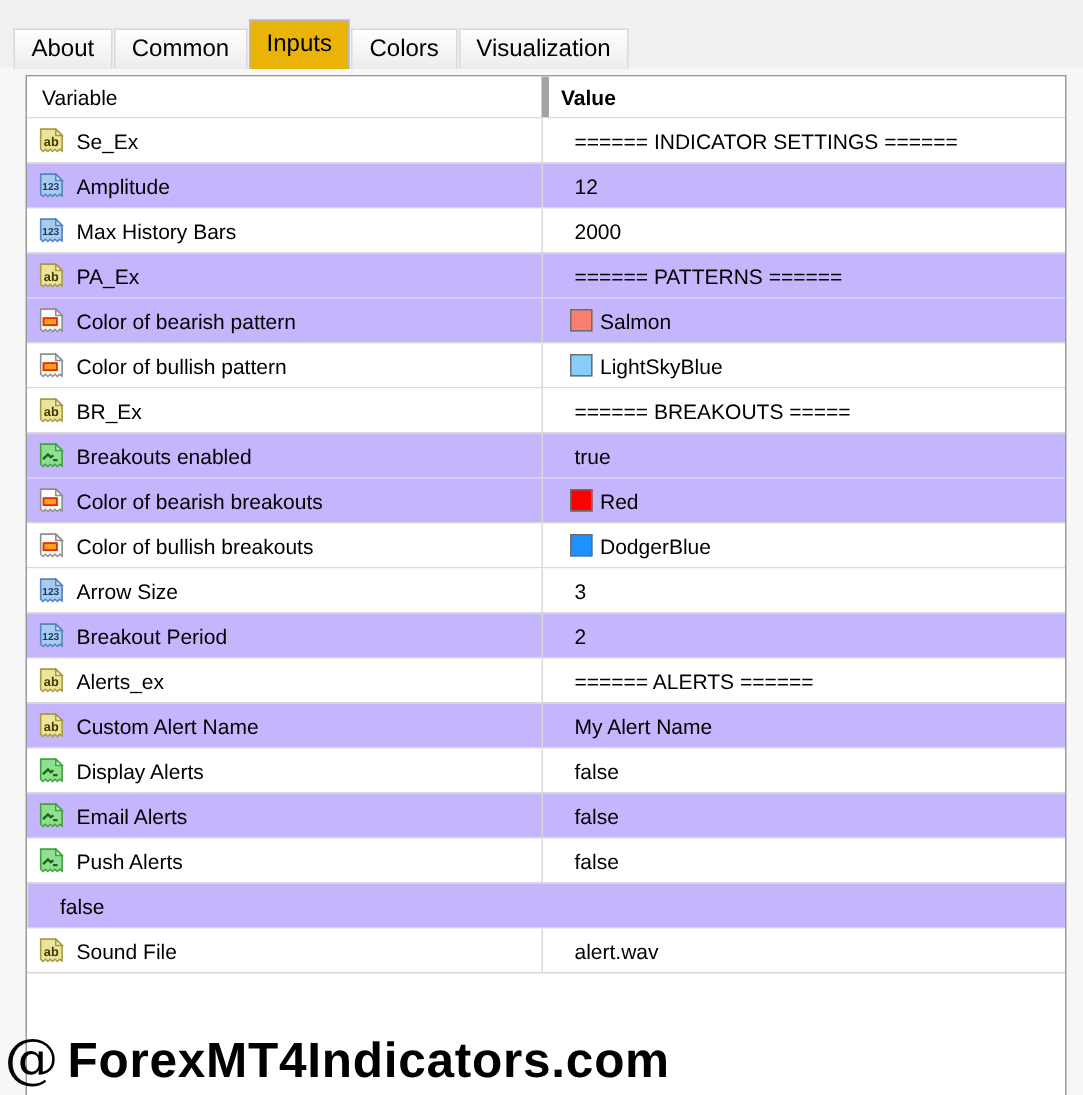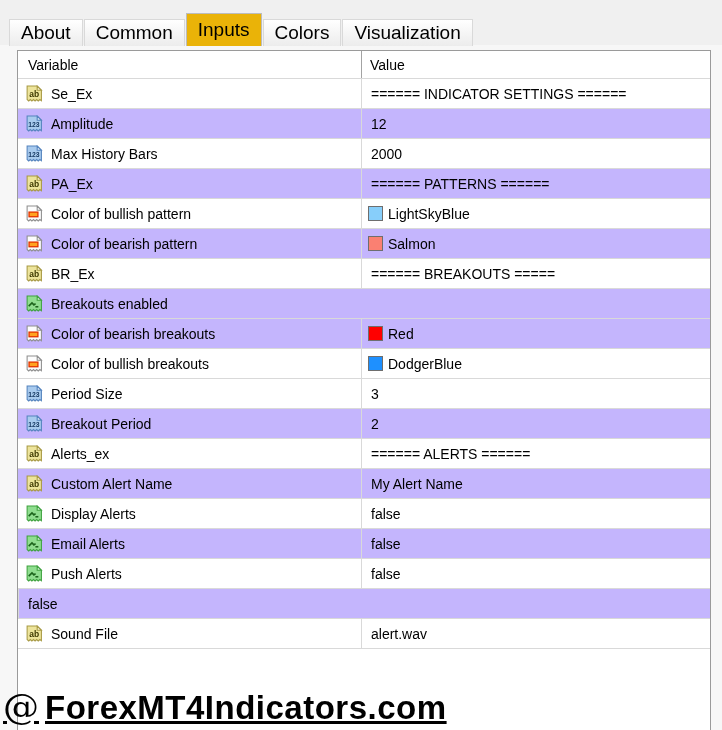--- a/index.html
+++ b/index.html
@@ -18,21 +18,21 @@
     top: 13px; left: 9px;
     height: 33px;
     display: flex;
     align-items: flex-end;
     z-index: 3;
   }
   .tab {
     height: 27px;
     padding: 0 11px;
     display: flex; align-items: center;
-    font-size: 19px;
+    font-size: 16px;
     background: linear-gradient(#ffffff, #ececec);
     border: 1px solid #d9d9d9;
     border-bottom: none;
     margin-right: 1px;
     cursor: default;
     white-space: nowrap;
   }
   .tab.active {
     height: 33px;
     background: #eab308;
@@ -69,41 +69,42 @@
   }
   .hdr-name {
     width: 343px;
     display: flex; align-items: center;
     padding-left: 10px;
   }
   .hdr-value {
     flex: 1;
     display: flex; align-items: center;
     padding-left: 8px;
-    border-left: 1px solid #a3a3a3;
+    border-left: 5px solid #a3a3a3;
+    font-weight: bold;
   }
   .row {
     display: flex;
     height: 30px;
     border-bottom: 1px solid #d9d9d9;
     background: #ffffff;
     font-size: 14px;
   }
   .row.alt { background: #c4b5fd; }
   .cell-name {
     width: 343px;
     display: flex; align-items: center;
     padding-left: 7px;
     gap: 8px;
     overflow: hidden;
   }
   .cell-value {
     flex: 1;
     display: flex; align-items: center;
-    padding-left: 6px;
+    padding-left: 18px;
     gap: 5px;
     border-left: 1px solid #d9d9d9;
     overflow: hidden;
   }
   .cell-value .val-text { padding-left: 3px; }
   .icon { width: 18px; height: 18px; flex: 0 0 18px; display: block; }
   .swatch {
     width: 15px; height: 15px;
     flex: 0 0 15px;
     border: 1px solid #6e6e6e;
@@ -111,21 +112,20 @@
 
   
   .watermark {
     position: absolute;
     left: 3px; top: 686px;
     z-index: 5;
     font-size: 33px;
     font-weight: bold;
     letter-spacing: 0.5px;
     white-space: nowrap;
-    text-decoration: underline;
   }
   .watermark .at {
     font-family: "DejaVu Serif", serif;
     font-weight: normal;
     font-size: 36px;
     letter-spacing: 0;
     margin-right: 6px;
   }
 </style>
 </head>
@@ -191,48 +191,48 @@
               <path d="M2 0.5 H11.5 L15.5 4.5 V14.3 L14 13.2 L12.5 14.6 L11 13.2 L9.5 14.6 L8 13.2 L6.5 14.6 L5 13.2 L3.5 14.6 L2 13.2 Z" fill="#EDE49B" stroke="#A89A45"></path>
               <path d="M11.5 0.5 V4.5 H15.5 Z" fill="#FBF6D2" stroke="#A89A45"></path>
               <text x="4" y="11" font-size="8" font-weight="bold" fill="#3d3800" font-family="Liberation Sans,sans-serif">ab</text>
             </svg>
             <span>PA_Ex</span>
           </div>
           <div class="cell-value">
             <span class="val-text">====== PATTERNS ======</span>
           </div>
         </div>
-        <div class="row">
+        <div class="row alt">
           <div class="cell-name">
             <svg viewBox="0 0 17 16" class="icon">
               <path d="M2 0.5 H11.5 L15.5 4.5 V14.3 L14 13.2 L12.5 14.6 L11 13.2 L9.5 14.6 L8 13.2 L6.5 14.6 L5 13.2 L3.5 14.6 L2 13.2 Z" fill="#FDFDFD" stroke="#8f8f8f"></path>
               <path d="M11.5 0.5 V4.5 H15.5 Z" fill="#ffffff" stroke="#8f8f8f"></path>
               <rect x="3.2" y="5.6" width="9.6" height="5.6" fill="#E33000"></rect>
               <rect x="4.4" y="6.8" width="7.2" height="3.2" fill="#FFA21F"></rect>
             </svg>
-            <span>Color of bullish pattern</span>
-          </div>
-          <div class="cell-value">
-            <span class="swatch" style="background: rgb(135, 206, 250);"></span>
-            <span>LightSkyBlue</span>
-          </div>
-        </div>
-        <div class="row alt">
+            <span>Color of bearish pattern</span>
+          </div>
+          <div class="cell-value">
+            <span class="swatch" style="background: rgb(250, 128, 114);"></span>
+            <span>Salmon</span>
+          </div>
+        </div>
+        <div class="row">
           <div class="cell-name">
             <svg viewBox="0 0 17 16" class="icon">
               <path d="M2 0.5 H11.5 L15.5 4.5 V14.3 L14 13.2 L12.5 14.6 L11 13.2 L9.5 14.6 L8 13.2 L6.5 14.6 L5 13.2 L3.5 14.6 L2 13.2 Z" fill="#FDFDFD" stroke="#8f8f8f"></path>
               <path d="M11.5 0.5 V4.5 H15.5 Z" fill="#ffffff" stroke="#8f8f8f"></path>
               <rect x="3.2" y="5.6" width="9.6" height="5.6" fill="#E33000"></rect>
               <rect x="4.4" y="6.8" width="7.2" height="3.2" fill="#FFA21F"></rect>
             </svg>
-            <span>Color of bearish pattern</span>
-          </div>
-          <div class="cell-value">
-            <span class="swatch" style="background: rgb(250, 128, 114);"></span>
-            <span>Salmon</span>
+            <span>Color of bullish pattern</span>
+          </div>
+          <div class="cell-value">
+            <span class="swatch" style="background: rgb(135, 206, 250);"></span>
+            <span>LightSkyBlue</span>
           </div>
         </div>
         <div class="row">
           <div class="cell-name">
             <svg viewBox="0 0 17 16" class="icon">
               <path d="M2 0.5 H11.5 L15.5 4.5 V14.3 L14 13.2 L12.5 14.6 L11 13.2 L9.5 14.6 L8 13.2 L6.5 14.6 L5 13.2 L3.5 14.6 L2 13.2 Z" fill="#EDE49B" stroke="#A89A45"></path>
               <path d="M11.5 0.5 V4.5 H15.5 Z" fill="#FBF6D2" stroke="#A89A45"></path>
               <text x="4" y="11" font-size="8" font-weight="bold" fill="#3d3800" font-family="Liberation Sans,sans-serif">ab</text>
             </svg>
             <span>BR_Ex</span>
@@ -244,20 +244,23 @@
         <div class="row alt">
           <div class="cell-name">
             <svg viewBox="0 0 17 16" class="icon">
               <path d="M2 0.5 H11.5 L15.5 4.5 V14.3 L14 13.2 L12.5 14.6 L11 13.2 L9.5 14.6 L8 13.2 L6.5 14.6 L5 13.2 L3.5 14.6 L2 13.2 Z" fill="#90DE90" stroke="#3FA23F"></path>
               <path d="M11.5 0.5 V4.5 H15.5 Z" fill="#D2F4D2" stroke="#3FA23F"></path>
               <polyline points="3.5,10 6.6,7 8.4,8.8 10,7.6" fill="none" stroke="#1C641C" stroke-width="1.5"></polyline>
               <line x1="9.8" y1="10.6" x2="12.6" y2="10.6" stroke="#1C641C" stroke-width="1.5"></line>
             </svg>
             <span>Breakouts enabled</span>
           </div>
+          <div class="cell-value">
+            <span class="val-text">true</span>
+          </div>
         </div>
         <div class="row alt">
           <div class="cell-name">
             <svg viewBox="0 0 17 16" class="icon">
               <path d="M2 0.5 H11.5 L15.5 4.5 V14.3 L14 13.2 L12.5 14.6 L11 13.2 L9.5 14.6 L8 13.2 L6.5 14.6 L5 13.2 L3.5 14.6 L2 13.2 Z" fill="#FDFDFD" stroke="#8f8f8f"></path>
               <path d="M11.5 0.5 V4.5 H15.5 Z" fill="#ffffff" stroke="#8f8f8f"></path>
               <rect x="3.2" y="5.6" width="9.6" height="5.6" fill="#E33000"></rect>
               <rect x="4.4" y="6.8" width="7.2" height="3.2" fill="#FFA21F"></rect>
             </svg>
             <span>Color of bearish breakouts</span>
@@ -282,21 +285,21 @@
             <span>DodgerBlue</span>
           </div>
         </div>
         <div class="row">
           <div class="cell-name">
             <svg viewBox="0 0 17 16" class="icon">
               <path d="M2 0.5 H11.5 L15.5 4.5 V14.3 L14 13.2 L12.5 14.6 L11 13.2 L9.5 14.6 L8 13.2 L6.5 14.6 L5 13.2 L3.5 14.6 L2 13.2 Z" fill="#A9CBEE" stroke="#5584BE"></path>
               <path d="M11.5 0.5 V4.5 H15.5 Z" fill="#DCEAF9" stroke="#5584BE"></path>
               <text x="3" y="10.6" font-size="6.4" font-weight="bold" fill="#14365f" font-family="Liberation Sans,sans-serif">123</text>
             </svg>
-            <span>Period Size</span>
+            <span>Arrow Size</span>
           </div>
           <div class="cell-value">
             <span class="val-text">3</span>
           </div>
         </div>
         <div class="row alt">
           <div class="cell-name">
             <svg viewBox="0 0 17 16" class="icon">
               <path d="M2 0.5 H11.5 L15.5 4.5 V14.3 L14 13.2 L12.5 14.6 L11 13.2 L9.5 14.6 L8 13.2 L6.5 14.6 L5 13.2 L3.5 14.6 L2 13.2 Z" fill="#A9CBEE" stroke="#5584BE"></path>
               <path d="M11.5 0.5 V4.5 H15.5 Z" fill="#DCEAF9" stroke="#5584BE"></path>

